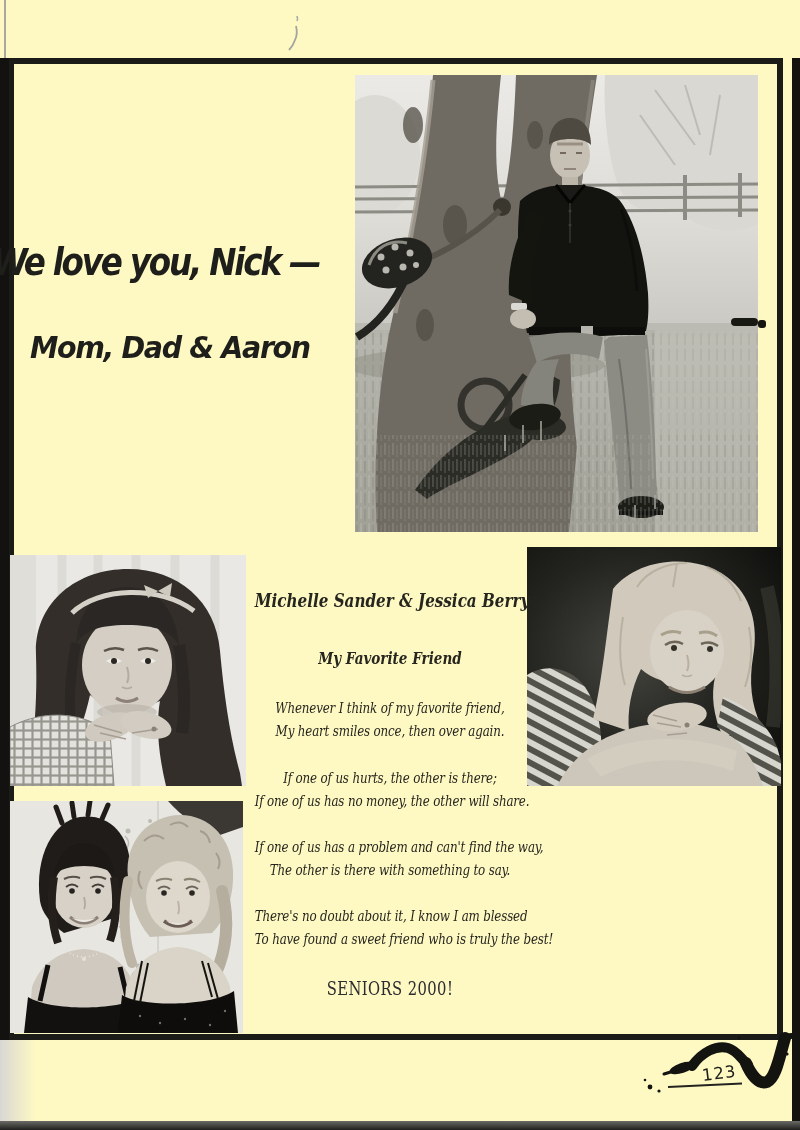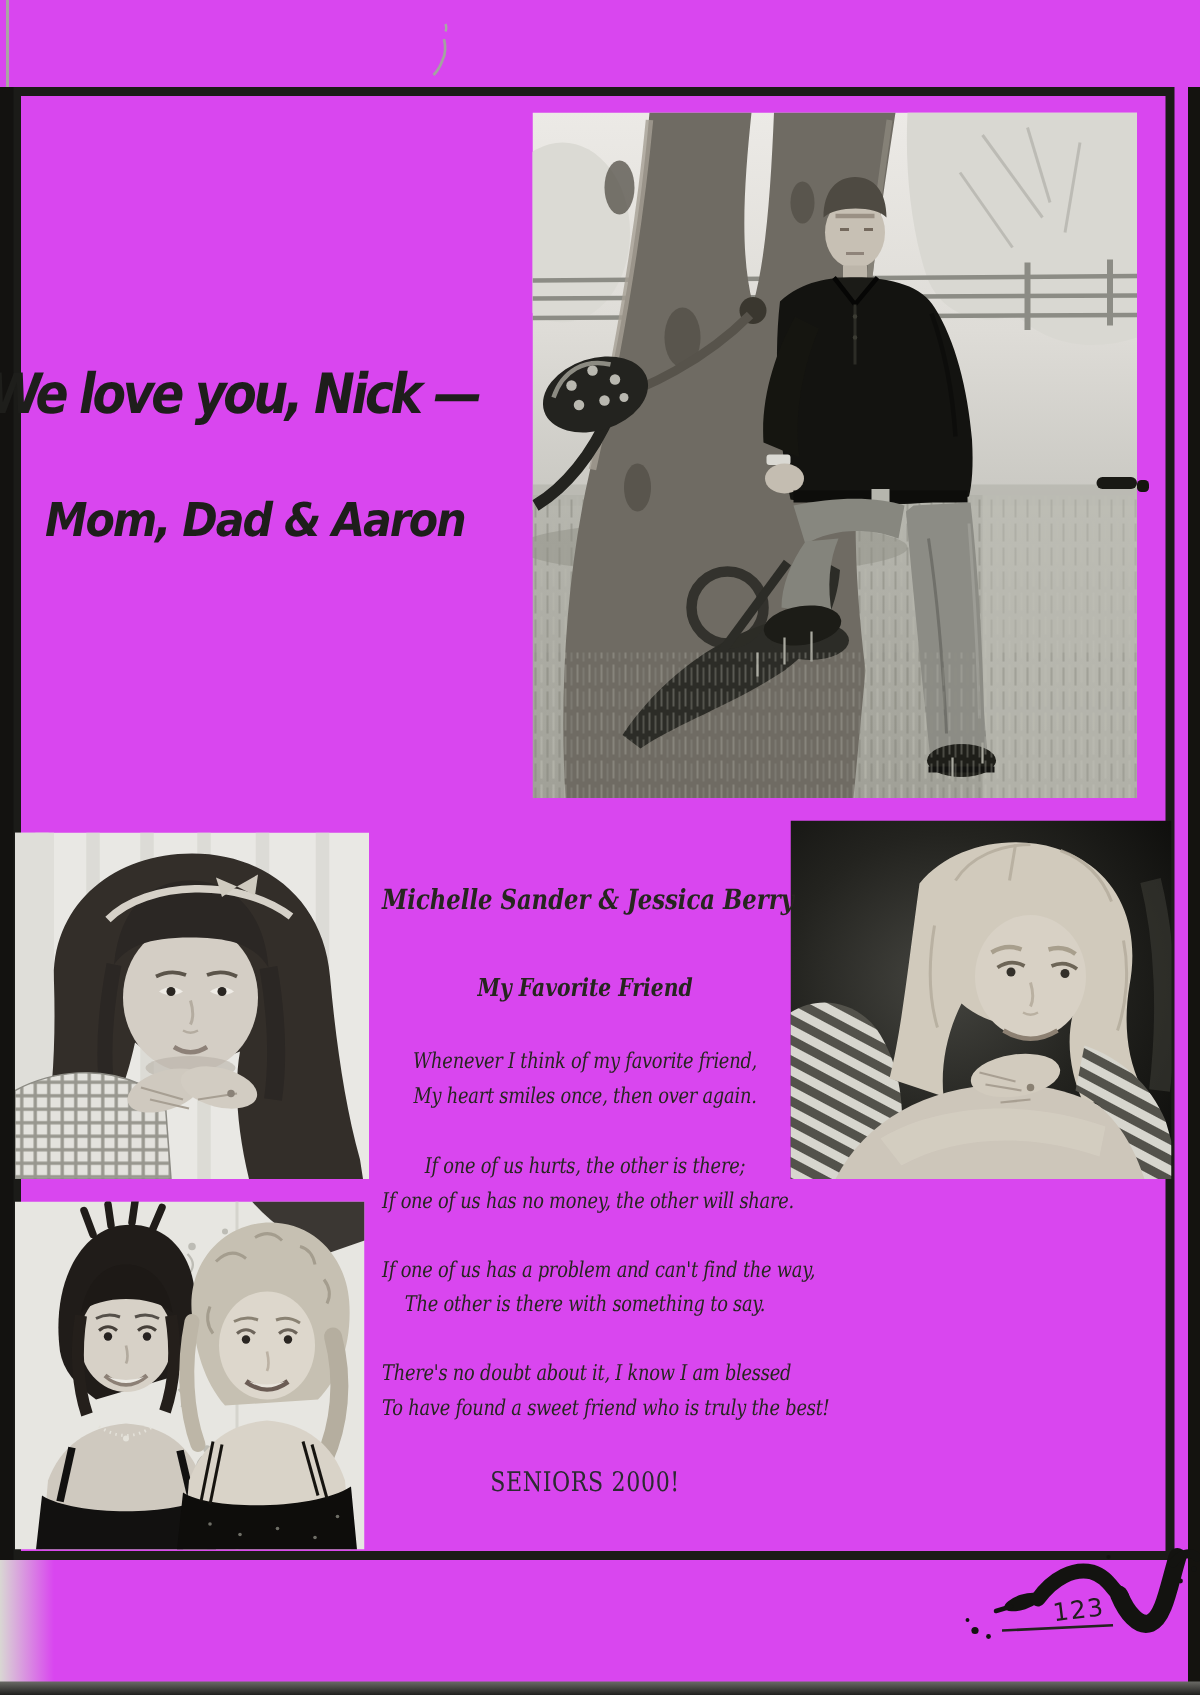--- a/index.html
+++ b/index.html
@@ -1,16 +1,16 @@
 <!DOCTYPE html>
 <html><head>
 <meta charset="utf-8">
 <style>
   html,body{margin:0;padding:0;background:#e9e8e5;}
-  .scan{position:relative;width:800px;height:1130px;background:#d946ef;overflow:hidden;
+  .scan{position:relative;width:800px;height:1130px;background:#fef9c3;overflow:hidden;
         font-family:"DejaVu Sans",sans-serif;}
   
   .edge-left-hair{position:absolute;left:4px;top:0;width:2px;height:58px;background:#a9a7a3;}
   .edge-left{position:absolute;left:0;top:58px;width:9px;height:982px;background:#131210;}
   .edge-left-shadow{position:absolute;left:0;top:1040px;width:36px;height:82px;
         background:linear-gradient(to right,#d9d7d3,rgba(251,251,249,0));}
   .edge-right{position:absolute;left:792px;top:58px;width:8px;height:1064px;background:#14130f;}
   .bottom-band{position:absolute;left:0;top:1121px;width:800px;height:9px;
         background:linear-gradient(to bottom,#6a6a66,#1f1f1d);}
   .frame{position:absolute;left:8px;top:58px;width:775px;height:982px;box-sizing:border-box;

